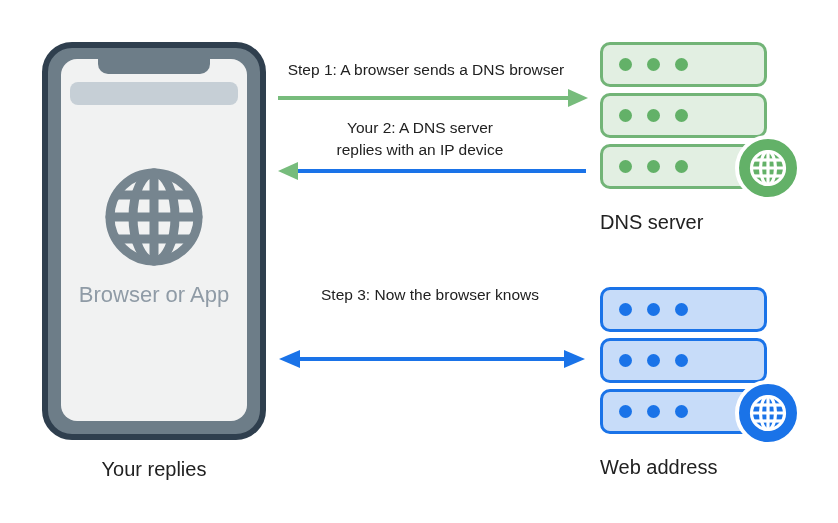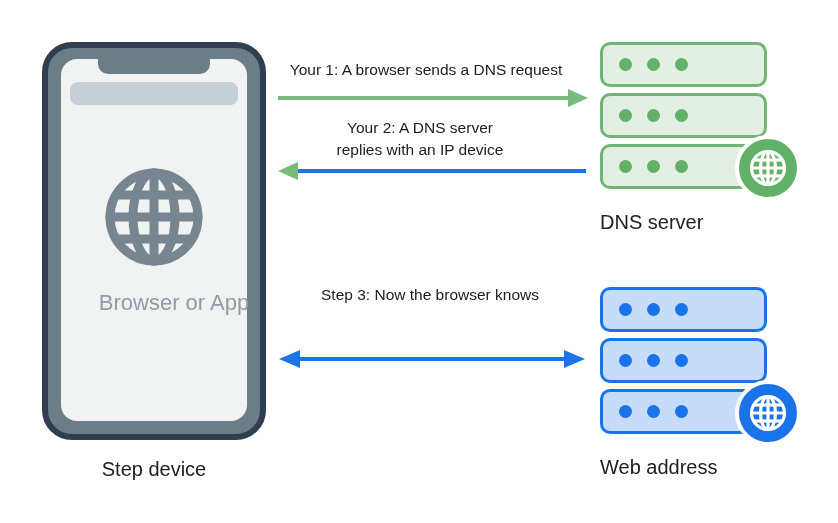--- a/index.html
+++ b/index.html
@@ -28,22 +28,22 @@
     width:112px;height:15px;background:var(--slate);
     border-radius:0 0 10px 10px;
   }
   .address-bar{
     position:absolute;top:23px;left:9px;right:9px;height:23px;
     background:var(--address-bar);border-radius:8px;
   }
   .device-globe{position:absolute;top:104px;left:50%;transform:translateX(-50%);}
   .device-globe *{stroke:var(--device-gray);fill:none;stroke-width:9;stroke-linecap:round;}
   .screen-label{
-    position:absolute;top:231px;left:0;width:100%;text-align:center;
-    font-size:22px;color:var(--device-text);padding-left:20px;
+    position:absolute;top:223px;left:0;width:100%;text-align:center;
+    font-size:22px;color:var(--device-text);
   }
   .device-caption{
     position:absolute;left:42px;top:458px;width:224px;text-align:center;
     font-size:20px;color:var(--text);
   }
   
   .step-label{
     position:absolute;width:310px;text-align:center;
     font-size:15.5px;line-height:22px;color:var(--text);
   }
@@ -106,24 +106,24 @@
         <circle cx="54" cy="54" r="44"></circle>
         <ellipse cx="54" cy="54" rx="21" ry="44"></ellipse>
         <line x1="54" y1="10" x2="54" y2="98"></line>
         <line x1="10" y1="54" x2="98" y2="54"></line>
         <line x1="17" y1="32" x2="91" y2="32"></line>
         <line x1="17" y1="76" x2="91" y2="76"></line>
       </svg>
       <div class="screen-label">Browser or App</div>
     </div>
   </div>
-  <div class="device-caption">Step device</div>
+  <div class="device-caption">Your replies</div>
 
   <div class="step-label step1">
-    <div>Your 1: A browser sends a DNS request</div>
+    <div>Step 1: A browser sends a DNS browser</div>
   </div>
   <div class="step-label step2">
     <div>Your 2: A DNS server</div>
     <div>replies with an IP device</div>
   </div>
   <div class="step-label step3">
     <div>Step 3: Now the browser knows</div>
   </div>
 
   <div class="server green-server server-dns">

